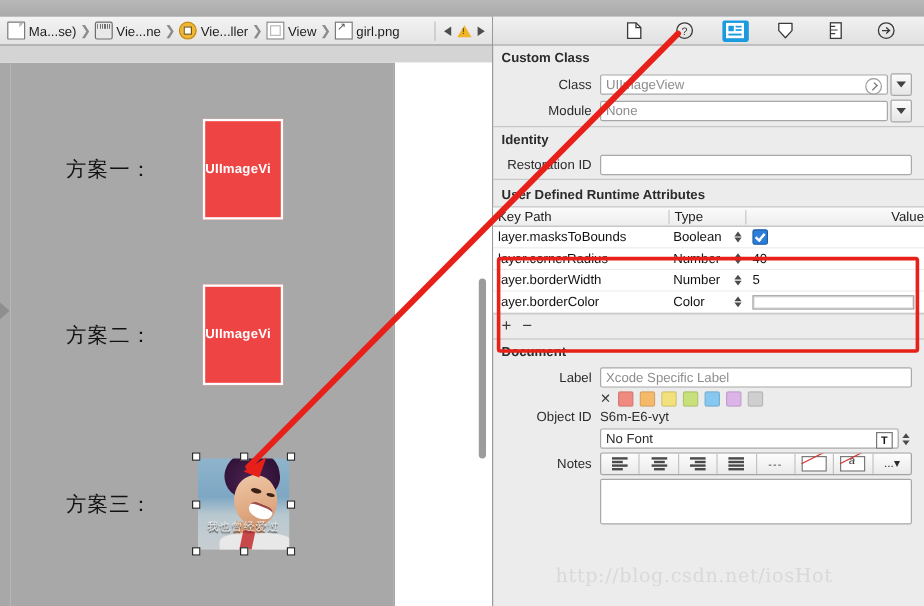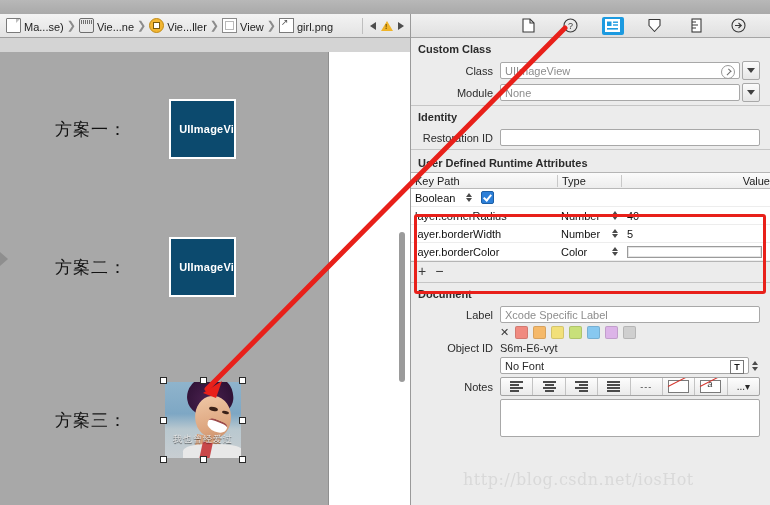--- a/index.html
+++ b/index.html
@@ -63,22 +63,22 @@
   .edge-arrow{position:absolute;left:0px;top:200px;width:0;height:0;
     border-top:7px solid transparent;border-bottom:7px solid transparent;
     border-left:8px solid #8e8e8e;}
   .canvas-border-r{position:absolute;left:328px;top:0;width:1px;height:467px;background:#8f8f8f;}
   .v-scroll{position:absolute;left:399px;top:180px;width:6px;height:150px;
     background:#9b9b9b;border-radius:3px;}
 
   .row{position:absolute;display:flex;align-items:center;}
   .cn-label{font-family:"DejaVu Sans","Liberation Sans",sans-serif;
     font-size:17px;color:#121212;letter-spacing:1px;}
-  .imgview{width:67px;height:60px;background:#0c4a6e;border:2px solid #ffffff;
-    box-sizing:border-box;display:flex;align-items:center;justify-content:flex-end;}
+  .imgview{width:67px;height:84px;background:#ef4444;border:2px solid #ffffff;
+    box-sizing:border-box;display:flex;align-items:center;justify-content:flex-start;}
   .imgview span{color:#ffffff;font-size:11px;font-weight:bold;letter-spacing:.2px;}
 
   
   .photo-wrap{position:relative;width:76px;height:76px;}
   .photo{position:absolute;left:0;top:0;width:76px;height:76px;overflow:hidden;
     background:linear-gradient(#8fb4cc 0%,#7ea7c4 42%,#b9c8cf 62%,#c8ced2 100%);}
   .photo .hair{position:absolute;left:22px;top:-6px;width:46px;height:40px;
     background:radial-gradient(ellipse at 45% 60%,#4b2250 0%,#34143a 60%,#24102a 100%);
     border-radius:50% 50% 42% 48%;transform:rotate(-8deg);}
   .photo .face{position:absolute;left:30px;top:14px;width:36px;height:42px;
@@ -375,20 +375,21 @@
     <div class="sec udra">
       <div class="sec-title">User Defined Runtime Attributes</div>
       <div class="tbl">
         <div class="thead">
           <div class="th-key">Key Path</div>
           <div class="th-type">Type</div>
           <div class="th-val">Value</div>
         </div>
 
         <div class="trow">
+          <div class="td-key">layer.masksToBounds</div>
           <div class="td-type">Boolean</div>
           <div class="td-step">
               <span class="up"></span>
               <span class="down"></span>
             </div>
           <div class="td-val">
               <span class="chk"></span>
             </div>
         </div>
 

